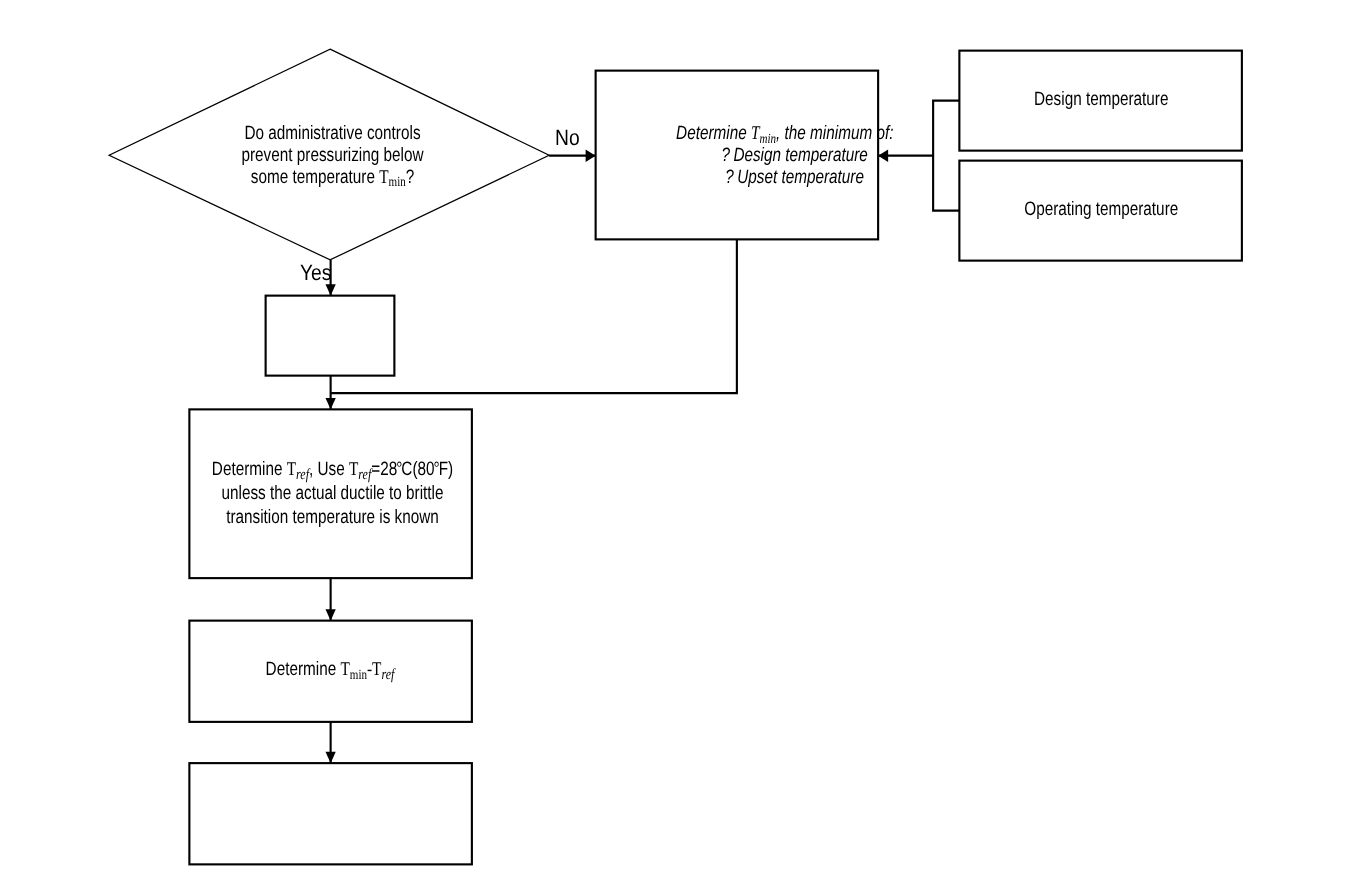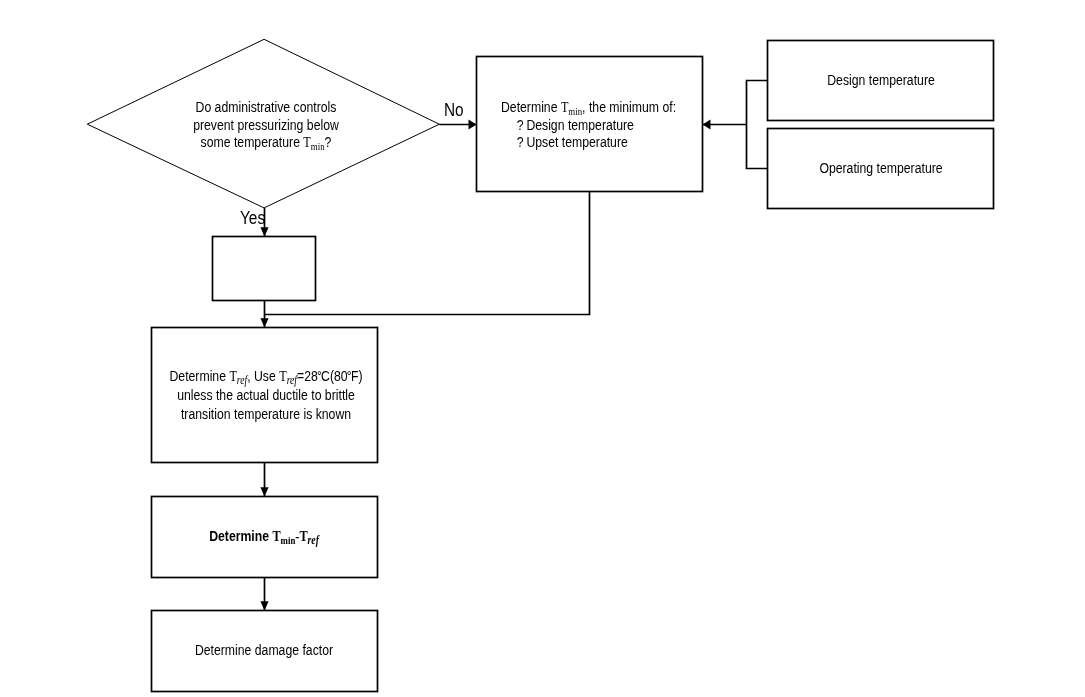--- a/index.html
+++ b/index.html
@@ -7,21 +7,21 @@
   body{width:1085px;height:697px;overflow:hidden;
        font-family:"Liberation Sans",sans-serif;
        -webkit-font-smoothing:antialiased;}
   #stage{position:relative;width:1085px;height:697px;background:#ffffff;}
   #shapes{position:absolute;left:0;top:0;width:1085px;height:697px;}
   .node-label{position:absolute;color:#000000;font-family:"Liberation Sans",sans-serif;
     font-size:15.5px;line-height:17.5px;white-space:pre;}
   .node-label > div{transform:scaleX(0.79);height:17.5px;line-height:17.5px;}
   .node-label.center{text-align:center;}
   .node-label.center > div{transform-origin:50% 0;}
-  .node-label.left{text-align:left;}
+  .node-label.left{text-align:center;font-style:italic;}
   .node-label.left > div{transform-origin:0 0;}
   .ser{font-family:"Liberation Serif",serif;font-size:15.5px;}
   .sub{font-family:"Liberation Serif",serif;font-size:11.2px;position:relative;top:3.0px;}
   .sub-i{font-family:"Liberation Serif",serif;font-style:italic;font-size:12.2px;position:relative;top:2.6px;}
   .deg{font-size:15.5px;display:inline-block;width:4.2px;overflow:visible;position:relative;top:-0.5px;left:-1.0px;white-space:pre;}
   .indent2{margin-left:20px;}
   .gap4{margin-left:3.5px;}
   .sr-title{position:absolute;width:1px;height:1px;overflow:hidden;clip:rect(0 0 0 0);
     white-space:nowrap;margin:0;padding:0;font-size:1px;color:#ffffff;}
   .edge-label{position:absolute;color:#000000;font-family:"Liberation Sans",sans-serif;
@@ -87,17 +87,16 @@
       <g>
         <path d="M 264.5 577 L 264.5 610.5" fill="none" stroke="#000000" stroke-width="1.7" stroke-linecap="butt" stroke-linejoin="miter" shape-rendering="geometricPrecision"></path>
         <polygon points="264.5,610.5 260.4,601.3 268.6,601.3" fill="#000000" stroke="none" shape-rendering="geometricPrecision"></polygon>
       </g>
     </svg>
 <div class="node-label center" style="left: -30.2px; width: 592px; top: 98px;"><div style="height: 17.6px; line-height: 17.6px;"><span>Do administrative controls</span></div><div style="height: 17.6px; line-height: 17.6px;"><span>prevent pressurizing below</span></div><div style="height: 17.6px; line-height: 17.6px;"><span>some temperature </span><span class="ser">T</span><span class="sub">min</span><span>?</span></div></div>
     <div class="node-label left" style="left: 500.5px; width: 321px; top: 98px;"><div style="height: 17.6px; line-height: 17.6px;"><span>Determine </span><span class="ser">T</span><span class="sub">min</span><span>, the minimum of:</span></div><div style="height: 17.6px; line-height: 17.6px;"><span class="indent2">?</span><span class="gap4">Design temperature</span></div><div style="height: 17.6px; line-height: 17.6px;"><span class="indent2">?</span><span class="gap4">Upset temperature</span></div></div>
     <div class="node-label center" style="left: 647.5px; width: 466px; top: 71px;"><div><span>Design temperature</span></div></div>
     <div class="node-label center" style="left: 647.5px; width: 466px; top: 159px;"><div><span>Operating temperature</span></div></div>
     <div class="node-label center" style="left: 33px; width: 466px; top: 367px;"><div style="height: 18.8px; line-height: 18.8px;"><span>Determine </span><span class="ser">T</span><span class="sub-i">ref</span><span>, Use </span><span class="ser">T</span><span class="sub-i">ref</span><span>=28</span><span class="deg">°</span><span>C(80</span><span class="deg">°</span><span>F)</span></div><div style="height: 18.8px; line-height: 18.8px;"><span>unless the actual ductile to brittle</span></div><div style="height: 18.8px; line-height: 18.8px;"><span>transition temperature is known</span></div></div>
-    <div class="node-label center" style="left: 30.5px; width: 466px; top: 527px; font-weight: bold;"><div><span>Determine </span><span class="ser">T</span><span class="sub">min</span><span class="ser">-</span><span class="ser">T</span><span class="sub-i">ref</span></div></div>
-    <div class="node-label center" style="left: 31px; width: 466px; top: 641px;"><div><span>Determine damage factor</span></div></div>
+    <div class="node-label center" style="left: 30.5px; width: 466px; top: 527px;"><div><span>Determine </span><span class="ser">T</span><span class="sub">min</span><span class="ser">-</span><span class="ser">T</span><span class="sub-i">ref</span></div></div>
     <div class="edge-label" style="left: 444px; top: 102px;">No</div>
     <div class="edge-label" style="left: 240px; top: 209.8px;">Yes</div>
   </div>
 
 </body></html>

